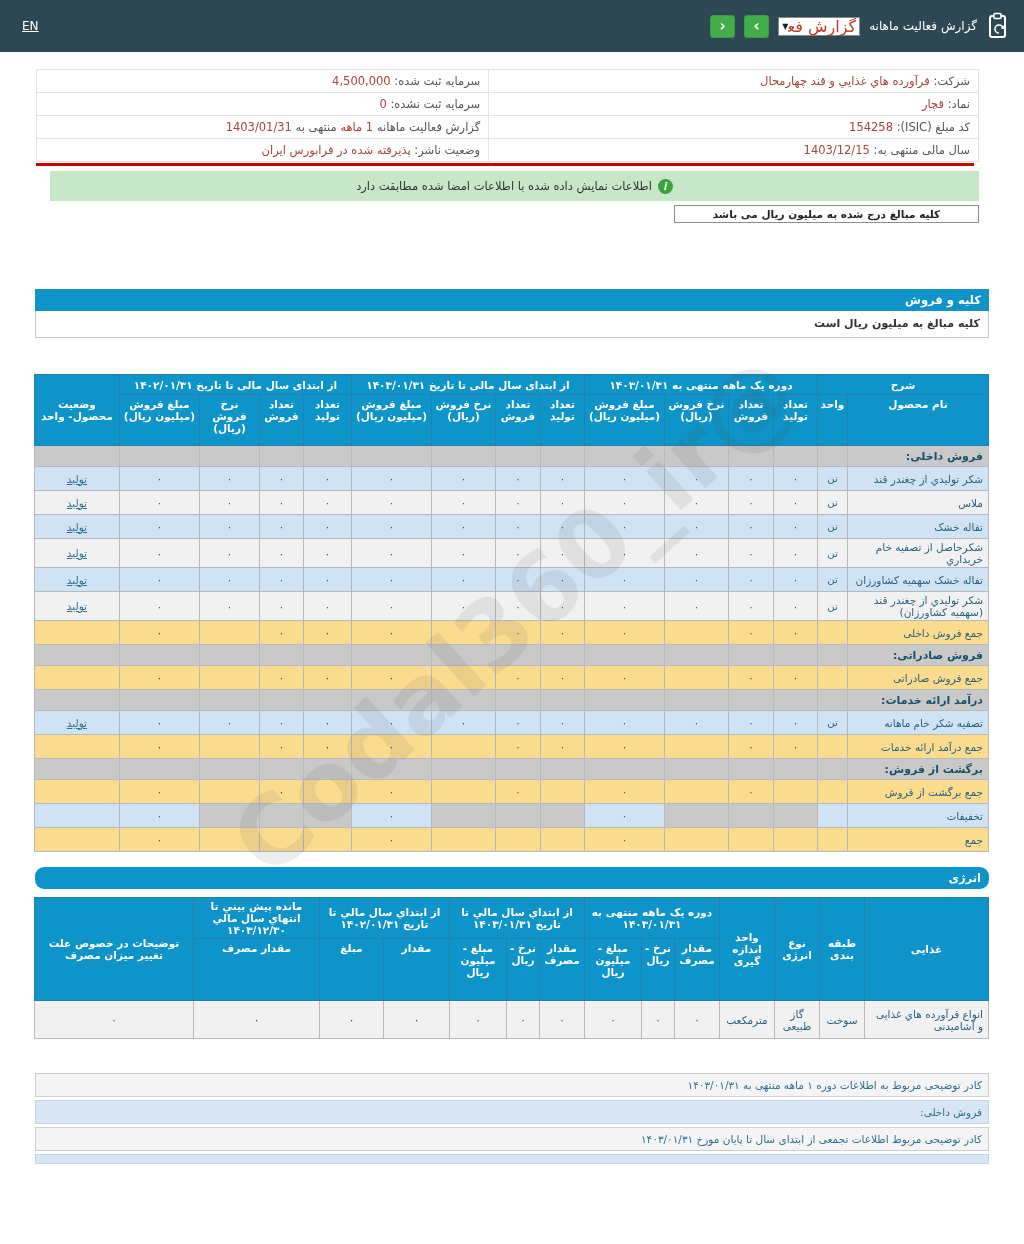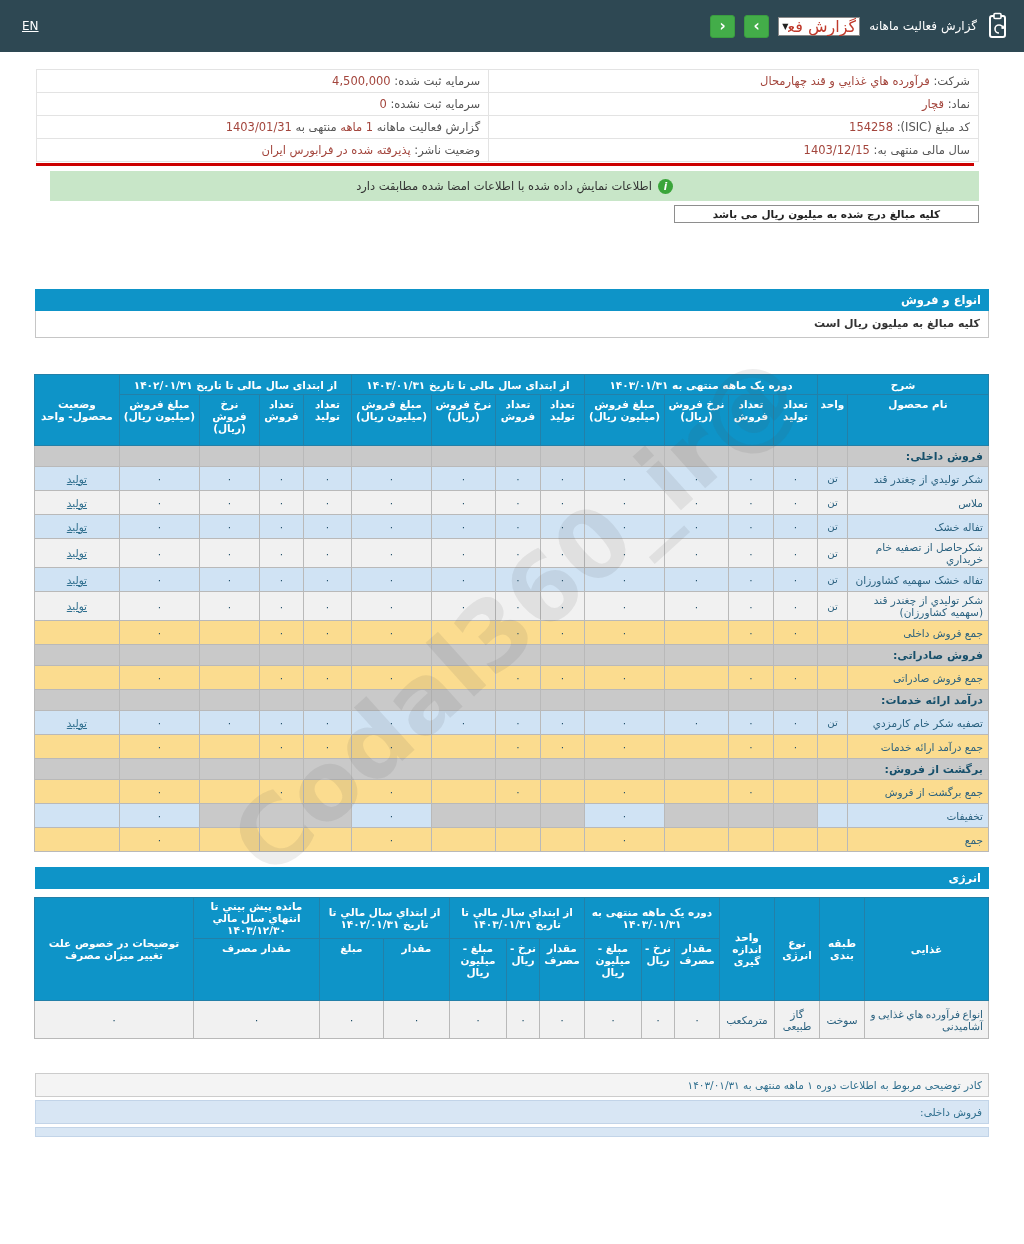--- a/index.html
+++ b/index.html
@@ -51,26 +51,26 @@
   tr.product td { height:24px; }
   tr.bg-blue td { background:#d0e3f4; }
   tr.bg-white td { background:#f1f1f1; }
   tr.section td { background:#c9c9c9; height:21px; }
   tr.section td.name { font-weight:bold; color:#17506b; font-size:11px; }
   tr.total td { background:#fbdc8f; height:24px; }
   tr.discount td { background:#d0e3f4; height:24px; }
   tr.discount td.dis { background:#c9c9c9; }
 
   
-  .energy-bar { margin-top:15px; }
+  .energy-bar { margin-top:15px;border-radius:9px; }
   .energy { margin-top:8px; }
   .energy thead tr.t1 th { height:38px; }
   .energy thead tr.sub th { height:62px; }
   .energy td { height:38px; }
-  .energy td.ind { text-align:right; padding-right:5px; color:#2a617f;font-family:Liberation Serif, serif; }
+  .energy td.ind { text-align:right; padding-right:5px; color:#2a617f; }
   .energy td.txt { color:#2a617f; }
   .energy tbody td { background:#f1f1f1; }
 
   
   .comment { height:24px; border:1px solid #ccc; font-size:10.5px; color:#31708f; line-height:23px; padding-right:6px; background:#f4f4f4; margin-top:3px; }
   .comment.first { margin-top:34px; }
   .comment.blue { background:#d8e6f4; border-color:#c2d4e8; }
   .thin-bar { height:10px; background:#d8e6f4; border:1px solid #c2d4e8; margin-top:3px; }
 
   
@@ -127,21 +127,21 @@
   <div class="red-line"></div>
 
   <div class="green-bar">
     <span class="i-icon">i</span>
     <span class="txt">اطلاعات نمایش داده شده با اطلاعات امضا شده مطابقت دارد</span>
   </div>
   <button class="amounts-btn">کلیه مبالغ درج شده به میلیون ریال می باشد</button>
 
   <div class="content">
 
-    <div class="blue-bar first">انواع و فروش</div>
+    <div class="blue-bar first">کلیه و فروش</div>
     <div class="note-row">کلیه مبالغ به میلیون ریال است</div>
 
     <table class="grid prod">
       <colgroup>
         <col style="width:141px">
           <col style="width:30px">
         <col style="width:44px">
           <col style="width:45px">
           <col style="width:64px">
           <col style="width:80px">
@@ -362,21 +362,21 @@
             <td class="val"></td>
             <td class="val"></td>
             <td class="val"></td>
             <td class="val"></td>
             <td class="val"></td>
             <td class="val"></td>
             <td class="val"></td>
             <td class="status"></td>
           </tr>
           <tr class="product bg-blue">
-            <td class="name">تصفیه شکر خام کارمزدي</td>
+            <td class="name">تصفیه شکر خام ماهانه</td>
             <td class="unit">تن</td>
             <td class="val">۰</td>
             <td class="val">۰</td>
             <td class="val">۰</td>
             <td class="val">۰</td>
             <td class="val">۰</td>
             <td class="val">۰</td>
             <td class="val">۰</td>
             <td class="val">۰</td>
             <td class="val">۰</td>
@@ -530,17 +530,18 @@
           <td class="val">۰</td>
           <td class="val">۰</td>
           <td class="val">۰</td>
           <td class="val">۰</td>
         </tr>
       </tbody>
     </table>
 
     <div class="comment first">کادر توضیحی مربوط به اطلاعات دوره ۱ ماهه منتهی به ۱۴۰۳/۰۱/۳۱</div>
     <div class="comment blue">فروش داخلی:</div>
+    <div class="comment">کادر توضیحی مربوط اطلاعات تجمعی از ابتدای سال تا پایان مورخ ۱۴۰۳/۰۱/۳۱</div>
     <div class="thin-bar"></div>
   </div>
 
   <div class="watermark">@Codal360_ir</div>
 </div>
 
 </body></html>

